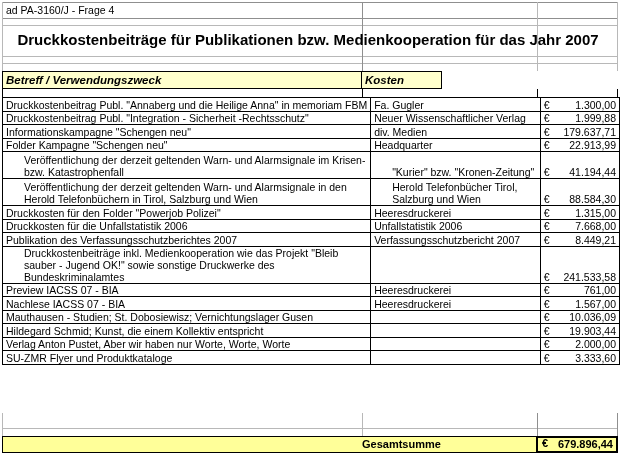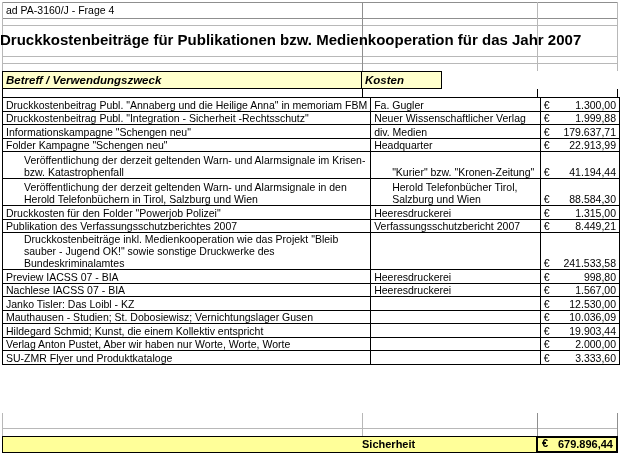--- a/index.html
+++ b/index.html
@@ -8,21 +8,21 @@
     font-family:"Liberation Sans", sans-serif; color:#000; overflow:hidden;
   }
   
   .gl { position:absolute; background:var(--gridline,#b8b8b8); }
   .gl.dark { background:#8f8f8f; }
   .gl.h { height:1px; left:2px; width:616px; }
   .gl.v { width:1px; }
   
   .cell-ref { position:absolute; left:6px; top:4px; font-size:10.5px; line-height:13px; }
   
-  .title { position:absolute; left:0; right:4px; top:31px; text-align:left;
+  .title { position:absolute; left:0; right:4px; top:31px; text-align:center;
            font-weight:bold; font-size:15px; line-height:18px; }
   
   .header-row { position:absolute; left:2px; top:71px; display:flex; }
   .hc { box-sizing:border-box; height:18px; border:1px solid var(--table-border,#000);
         background:var(--header-bg,#ffffcc); font-weight:bold; font-style:italic;
         font-size:11.5px; line-height:16px; padding:0 3px; overflow:hidden; white-space:nowrap; }
   .hc1 { width:360px; }
   .hc2 { width:176px; margin-left:-1px; }
   .hc3 { width:81px;  margin-left:-1px;font-style:italic; }
   
@@ -124,52 +124,52 @@
       </td>
     </tr>
         <tr>
       <td class="c-betreff">Druckkosten für den Folder "Powerjob Polizei"</td>
       <td class="c-medien">Heeresdruckerei</td>
       <td class="c-kosten">
         <span class="c-eur">€</span><span class="c-val">1.315,00</span>
       </td>
     </tr>
         <tr>
+      <td class="c-betreff">Druckkosten für die Unfallstatistik 2006</td>
+      <td class="c-medien">Unfallstatistik 2006</td>
+      <td class="c-kosten">
+        <span class="c-eur">€</span><span class="c-val">7.668,00</span>
+      </td>
+    </tr>
+        <tr>
       <td class="c-betreff">Publikation des Verfassungsschutzberichtes 2007</td>
       <td class="c-medien">Verfassungsschutzbericht 2007</td>
       <td class="c-kosten">
         <span class="c-eur">€</span><span class="c-val">8.449,21</span>
       </td>
     </tr>
         <tr class="tall">
       <td class="c-betreff">Druckkostenbeiträge inkl. Medienkooperation wie das Projekt "Bleib sauber - Jugend OK!" sowie sonstige Druckwerke des Bundeskriminalamtes</td>
       <td class="c-medien"></td>
       <td class="c-kosten">
         <span class="c-eur">€</span><span class="c-val">241.533,58</span>
       </td>
     </tr>
         <tr>
       <td class="c-betreff">Preview IACSS 07 - BIA</td>
       <td class="c-medien">Heeresdruckerei</td>
       <td class="c-kosten">
-        <span class="c-eur">€</span><span class="c-val">998,80</span>
+        <span class="c-eur">€</span><span class="c-val">761,00</span>
       </td>
     </tr>
         <tr>
       <td class="c-betreff">Nachlese IACSS 07 - BIA</td>
       <td class="c-medien">Heeresdruckerei</td>
       <td class="c-kosten">
         <span class="c-eur">€</span><span class="c-val">1.567,00</span>
-      </td>
-    </tr>
-        <tr>
-      <td class="c-betreff">Janko Tisler: Das Loibl - KZ</td>
-      <td class="c-medien"></td>
-      <td class="c-kosten">
-        <span class="c-eur">€</span><span class="c-val">12.530,00</span>
       </td>
     </tr>
         <tr>
       <td class="c-betreff">Mauthausen - Studien; St. Dobosiewisz; Vernichtungslager Gusen</td>
       <td class="c-medien"></td>
       <td class="c-kosten">
         <span class="c-eur">€</span><span class="c-val">10.036,09</span>
       </td>
     </tr>
         <tr>
@@ -197,20 +197,20 @@
   </table>
 
   <div class="gl h" style="top:428px"></div>
   <div class="gl v" style="left:2px;top:413px;height:23px"></div>
   <div class="gl v" style="left:362px;top:413px;height:23px"></div>
   <div class="gl v dark" style="left:537px;top:413px;height:23px"></div>
   <div class="gl v dark" style="left:617px;top:413px;height:23px"></div>
 
   <div class="footer-row">
     <div class="f-label">
-      <span>Sicherheit</span>
+      <span>Gesamtsumme</span>
     </div>
     <div class="f-kosten">
       <span class="f-eur">€</span><span class="f-val">679.896,44</span>
     </div>
   </div>
 
 </div>
 
 </body></html>

